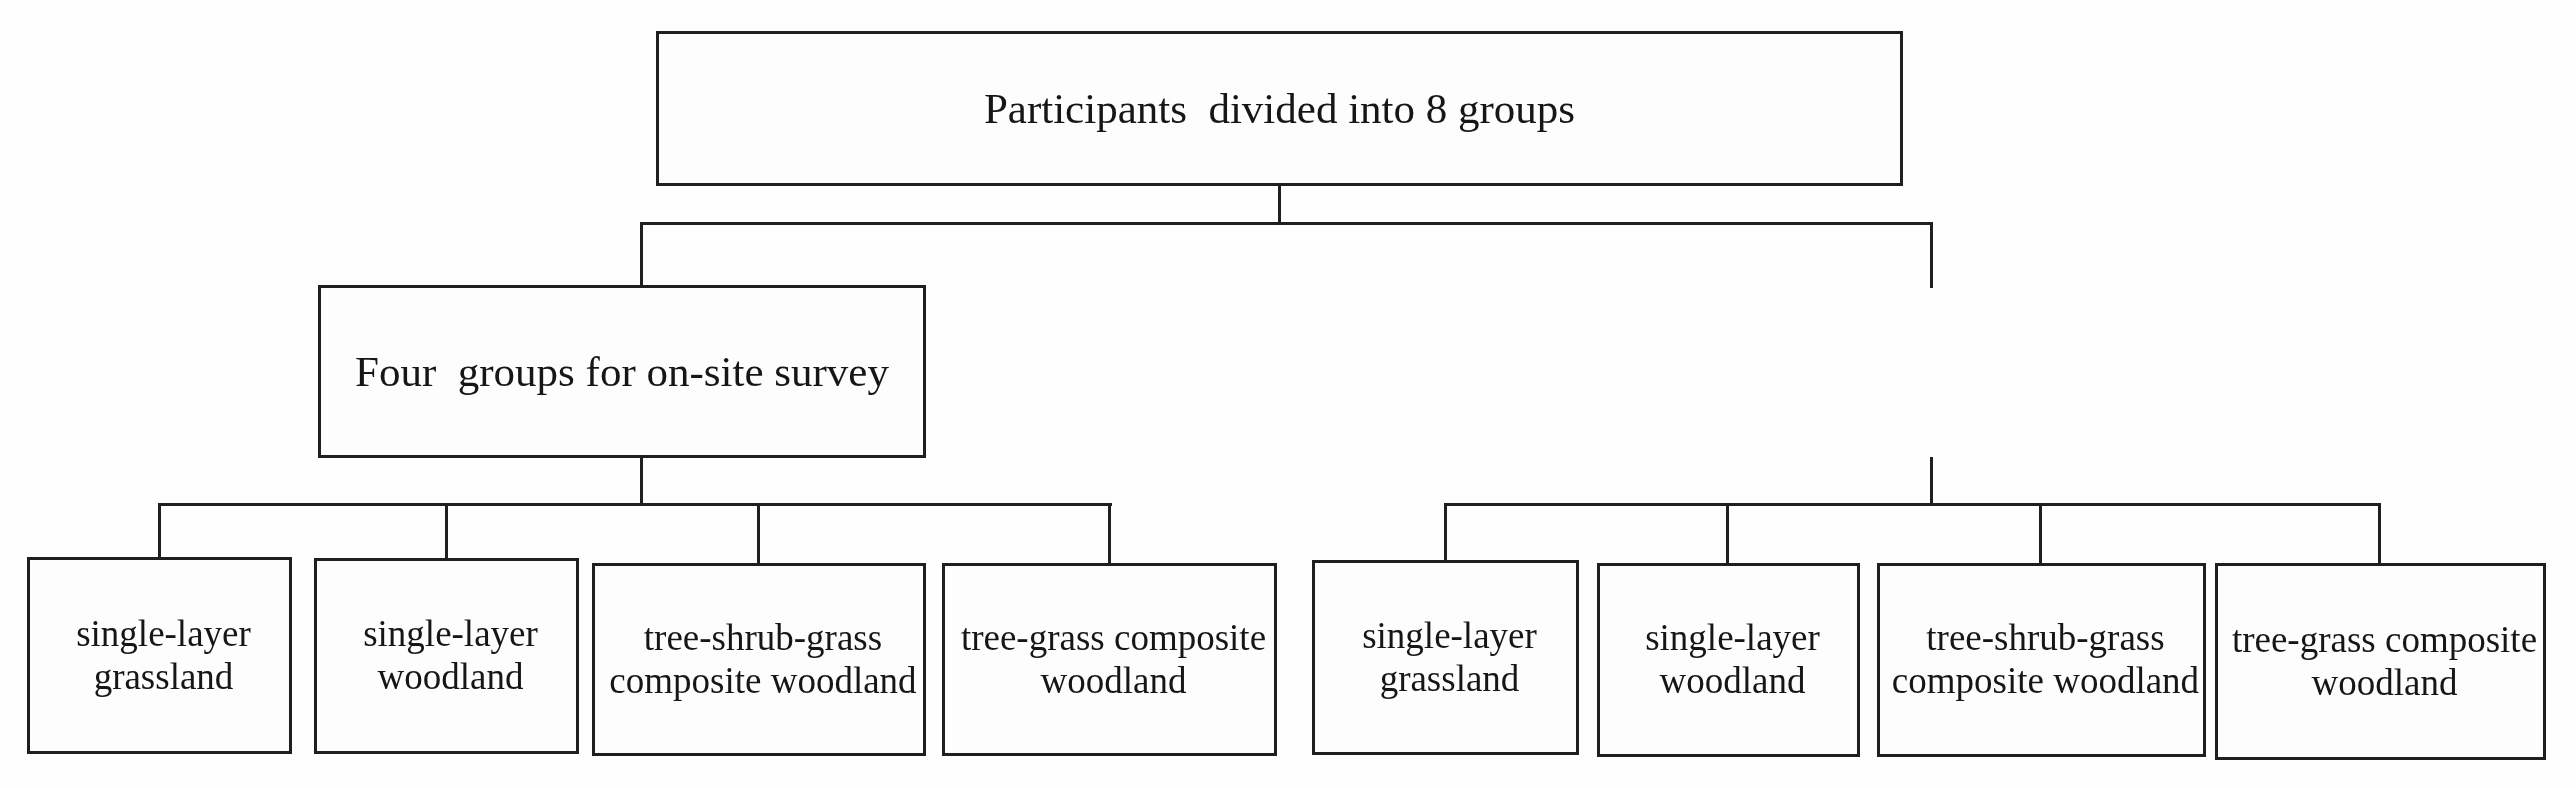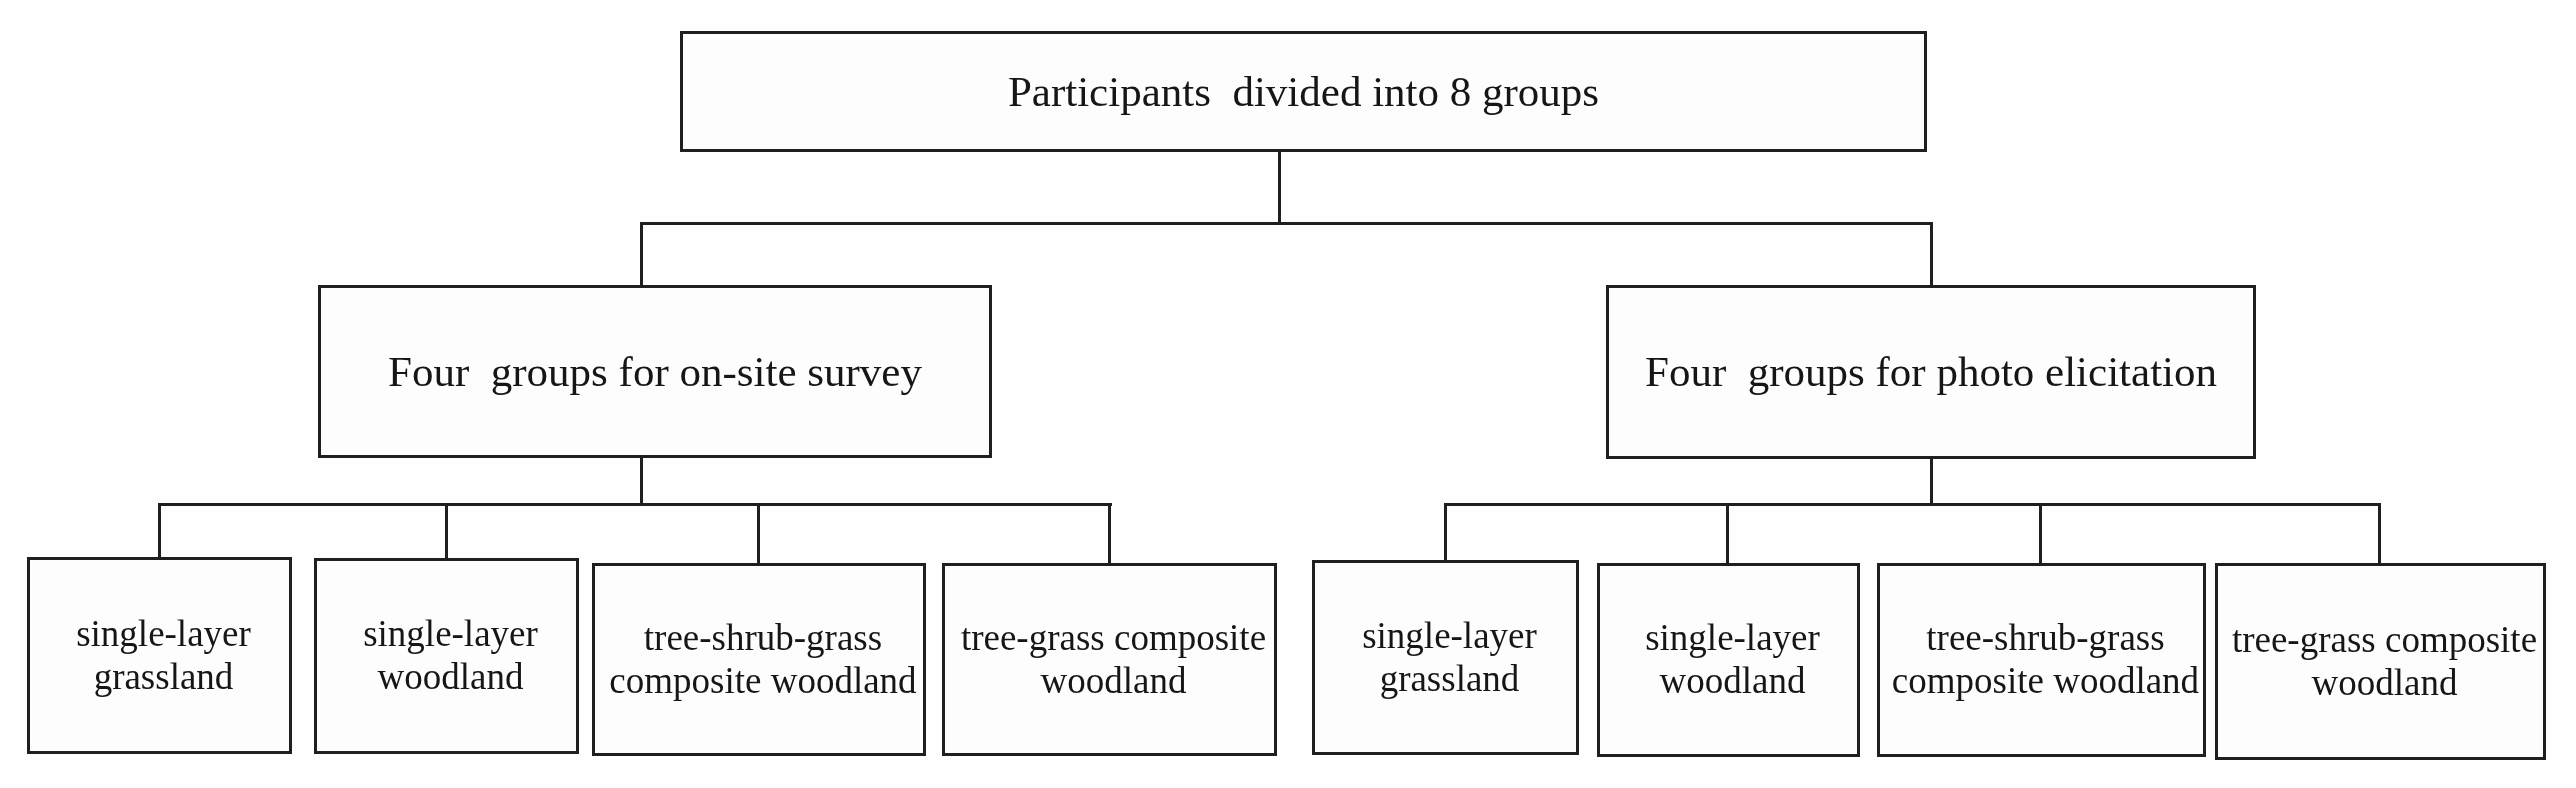--- a/index.html
+++ b/index.html
@@ -30,22 +30,22 @@
     white-space: pre-wrap;
     line-height: 1.16;
   }
   .lvl1 .node-label, .lvl2 .node-label { font-size: 43px; }
   .lvl3 .node-label { font-size: 37px; margin-left: 8px; }
   .line {
     position: absolute;
     background: #1f1f1f;
   }
   
-  #root-box    { left: 656px;  top: 31px;  width: 1247px; height: 121px; margin-left: 24px; }
-  #branch-left { left: 318px;  top: 285px; width: 674px;  height: 173px; }
+  #root-box    { left: 656px;  top: 31px;  width: 1247px; height: 155px; }
+  #branch-left { left: 318px;  top: 285px; width: 608px;  height: 173px; }
   #branch-right{ left: 1606px; top: 285px; width: 650px;  height: 174px; }
   #leaf-0      { left: 27px;   top: 557px; width: 265px;  height: 197px; }
   #leaf-1      { left: 314px;  top: 558px; width: 265px;  height: 196px; }
   #leaf-2      { left: 592px;  top: 563px; width: 334px;  height: 193px; }
   #leaf-3      { left: 942px; top: 563px; width: 335px;  height: 193px; }
   #leaf-4      { left: 1312px; top: 560px; width: 267px;  height: 195px; }
   #leaf-5      { left: 1597px; top: 563px; width: 263px;  height: 194px; }
   #leaf-6      { left: 1877px; top: 563px; width: 329px;  height: 194px; }
   #leaf-7      { left: 2215px; top: 563px; width: 331px;  height: 197px; }
   
@@ -88,23 +88,20 @@
   <div class="line" id="drop-leaf-6"></div>
   <div class="line" id="drop-leaf-7"></div>
 
   <div class="box lvl1" id="root-box">
     <span class="node-label">Participants  divided into 8 groups</span>
   </div>
 
   <div class="box lvl2" id="branch-left">
     <span class="node-label">Four  groups for on-site survey</span>
   </div>
-  <div class="box lvl2" id="branch-right">
-    <span class="node-label">Four  groups for photo elicitation</span>
-  </div>
 
   <div class="box lvl3" id="leaf-0">
     <span class="node-label">single-layer
 grassland</span>
   </div>
   <div class="box lvl3" id="leaf-1">
     <span class="node-label">single-layer
 woodland</span>
   </div>
   <div class="box lvl3" id="leaf-2">

